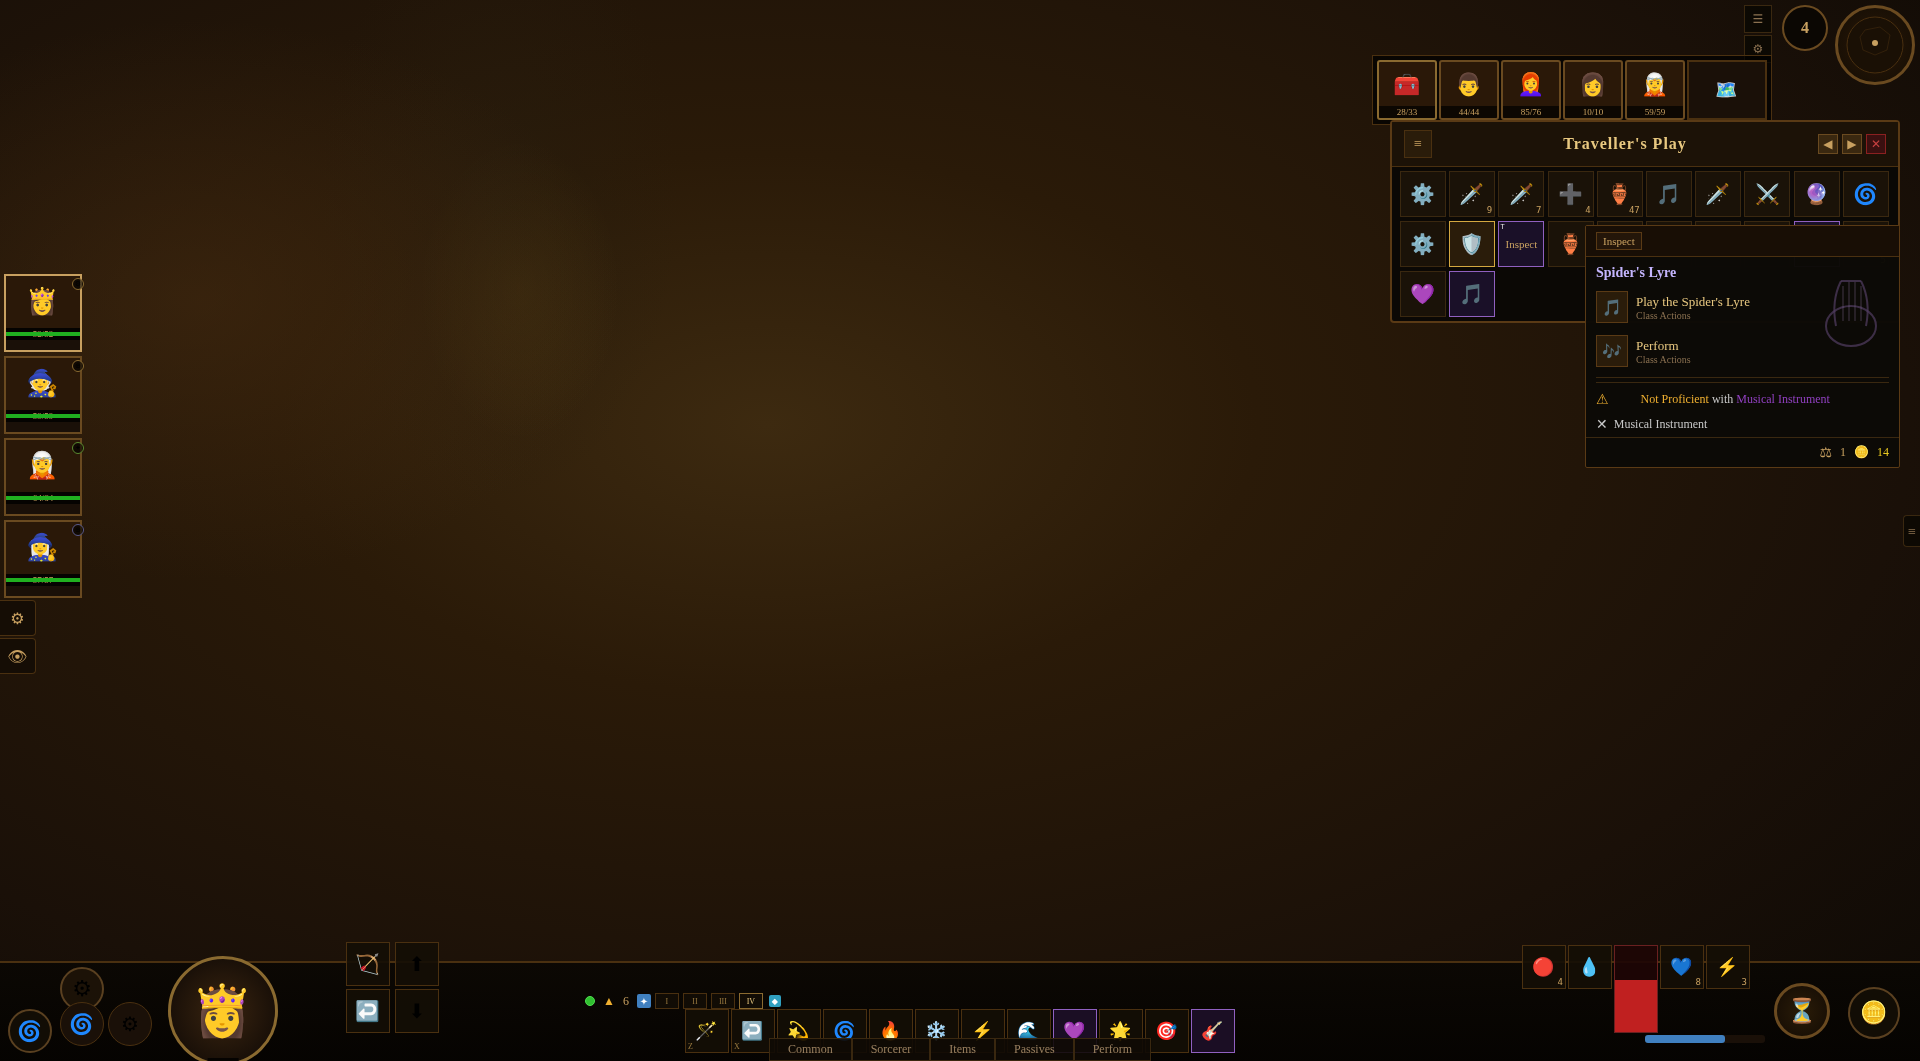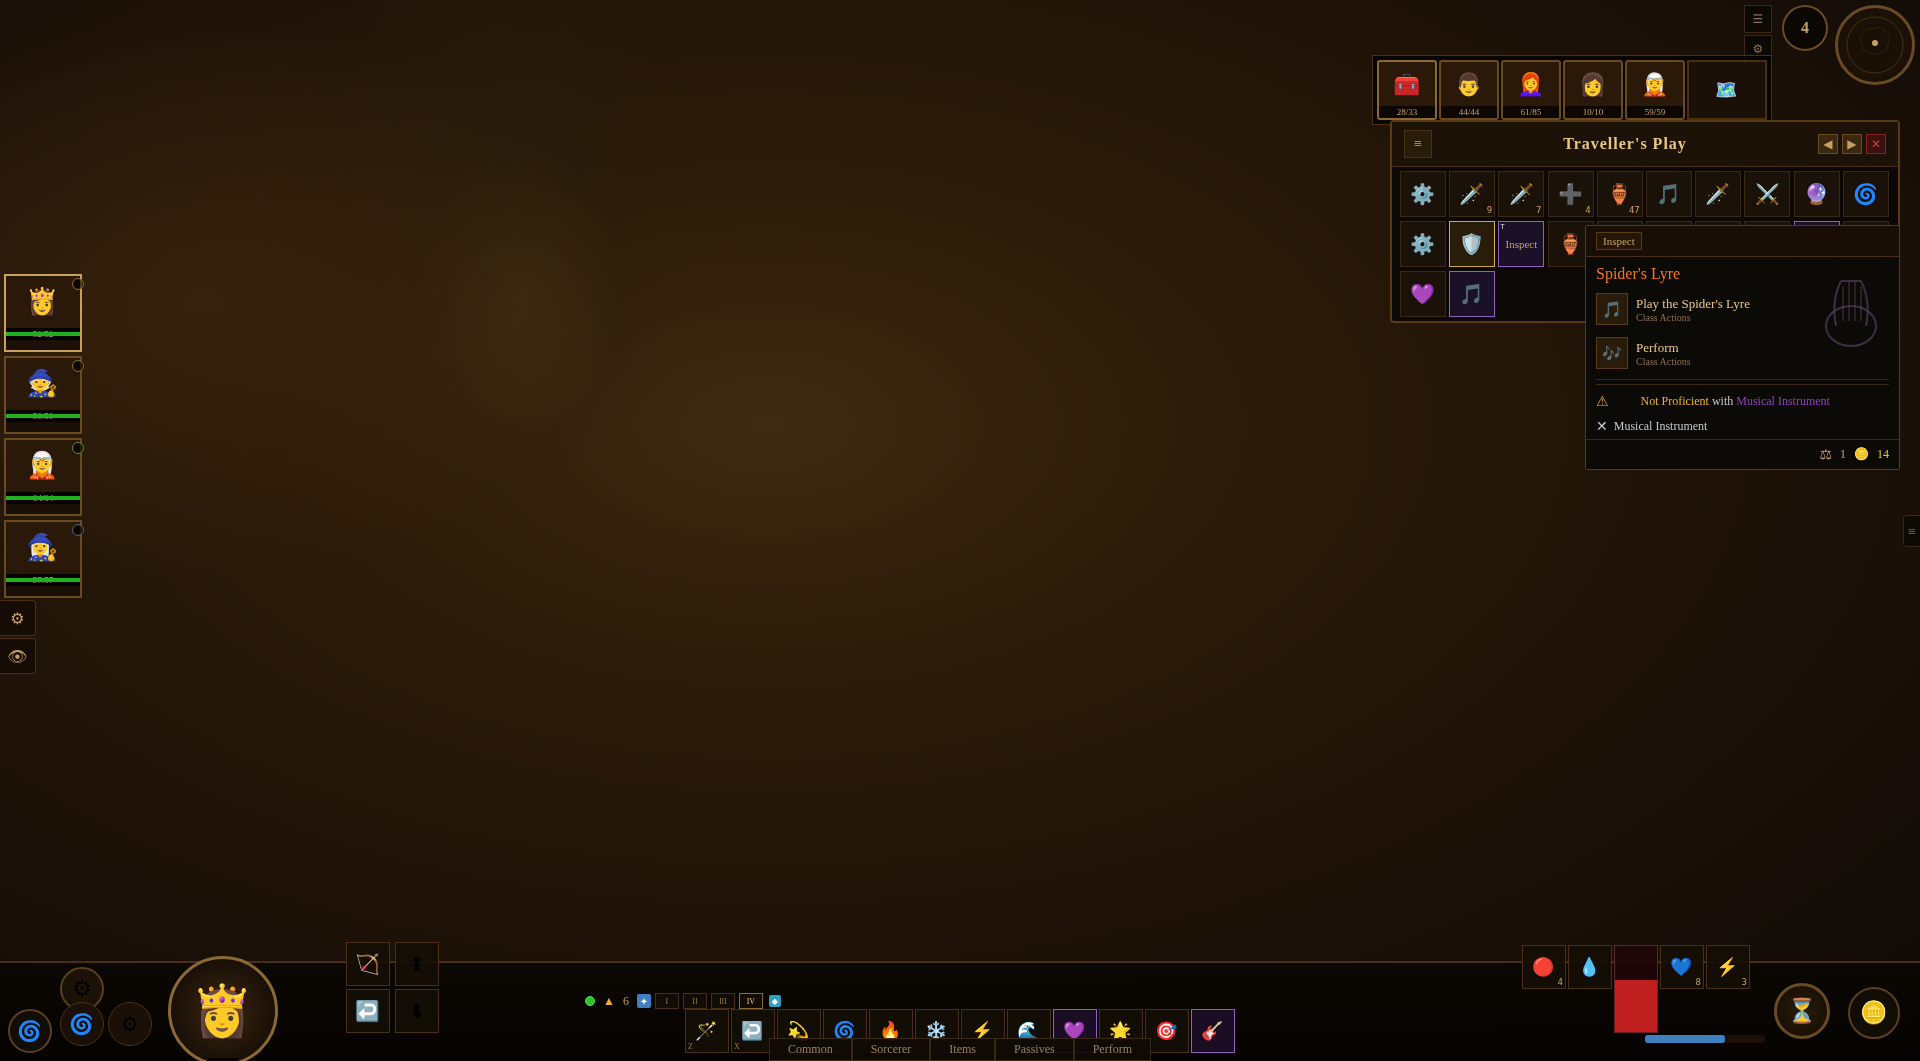--- a/index.html
+++ b/index.html
@@ -297,23 +297,23 @@
 
     .inspect-label {
       color: #c8a060;
       font-size: 11px;
       background: rgba(40,25,10,0.8);
       border: 1px solid #5a3a15;
       padding: 2px 6px;
     }
 
     .item-name {
-      color: #f97316;
-      font-size: 16px;
-      font-weight: normal;
+      color: #c4b5fd;
+      font-size: 14px;
+      font-weight: bold;
       padding: 8px 10px 4px;
     }
 
     .action-entry {
       display: flex;
       align-items: center;
       gap: 8px;
       padding: 6px 10px;
       cursor: pointer;
     }
@@ -684,21 +684,21 @@
   <div class="party-portrait-top" style="border-color:#8a6a30;background:#2a1808;">
     <div class="portrait-face">🧰</div>
     <div class="portrait-hp">28/33</div>
   </div>
   <div class="party-portrait-top">
     <div class="portrait-face">👨</div>
     <div class="portrait-hp">44/44</div>
   </div>
   <div class="party-portrait-top">
     <div class="portrait-face">👩‍🦰</div>
-    <div class="portrait-hp">61/85</div>
+    <div class="portrait-hp">85/76</div>
   </div>
   <div class="party-portrait-top">
     <div class="portrait-face">👩</div>
     <div class="portrait-hp">10/10</div>
   </div>
   <div class="party-portrait-top">
     <div class="portrait-face">🧝</div>
     <div class="portrait-hp">59/59</div>
   </div>
   <div style="width:80px;height:60px;background:#1a1008;border:2px solid #4a3010;display:flex;align-items:center;justify-content:center;font-size:18px;color:#8a7050;">🗺️</div>

